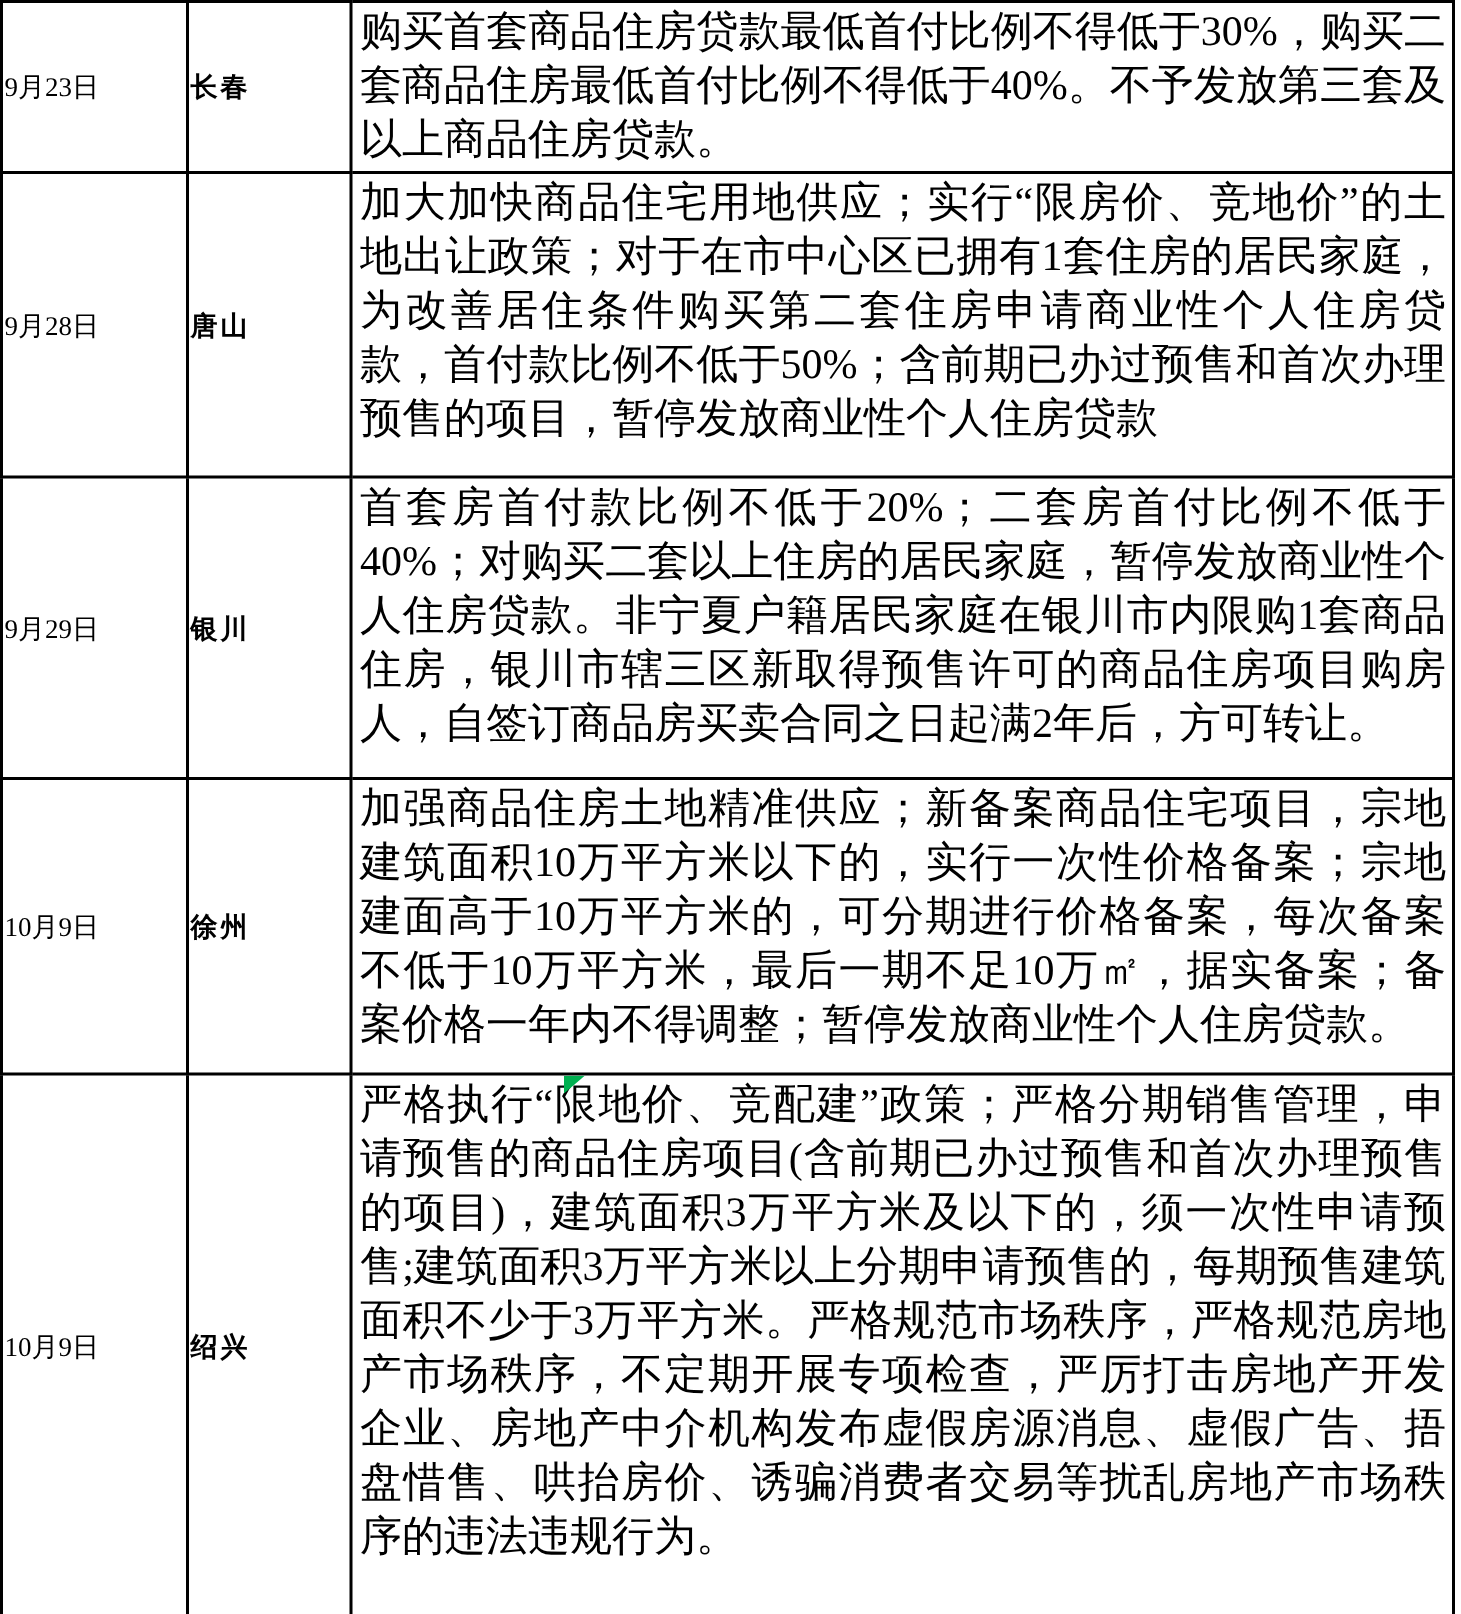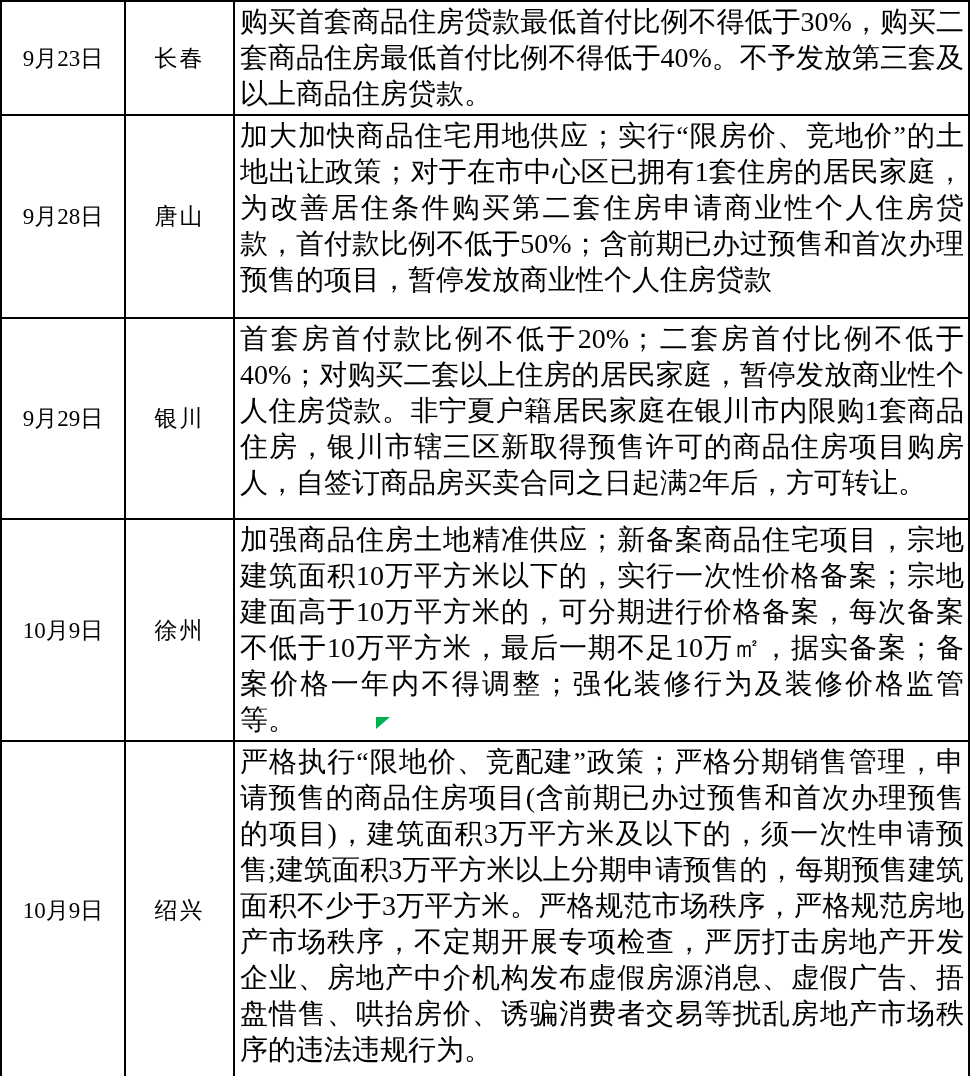--- a/index.html
+++ b/index.html
@@ -23,26 +23,26 @@
     border: 2px solid #000000;
     overflow: hidden;
     box-sizing: border-box;
     margin-left: 13px;
   }
   col.col-date { width: 124px; }
   col.col-city { width: 109px; }
   col.col-policy { width: 735px; }
 
   td.date-cell, td.city-cell {
-    text-align: center;
+    text-align: left;
     vertical-align: middle;
-    font-size: 23px;
+    font-size: 18px;
     white-space: nowrap;
   }
-  td.city-cell { letter-spacing: 2px; }
+  td.city-cell { letter-spacing: 2px; font-weight: bold; }
   td.policy-cell {
     font-size: 28px;
     line-height: 36px;
     text-align: justify;
     vertical-align: top;
     padding: 2px 4px 2px 5px;
   }
   tr.row-0 { height: 114px; }
   tr.row-1 { height: 203px; }
   tr.row-2 { height: 201px; }
@@ -80,21 +80,21 @@
           <td class="policy-cell">加大加快商品住宅用地供应；实行“限房价、竞地价”的土地出让政策；对于在市中心区已拥有1套住房的居民家庭，为改善居住条件购买第二套住房申请商业性个人住房贷款，首付款比例不低于50%；含前期已办过预售和首次办理预售的项目，暂停发放商业性个人住房贷款</td>
         </tr>
         <tr class="row-2">
           <td class="date-cell">9月29日</td>
           <td class="city-cell">银川</td>
           <td class="policy-cell">首套房首付款比例不低于20%；二套房首付比例不低于40%；对购买二套以上住房的居民家庭，暂停发放商业性个人住房贷款。非宁夏户籍居民家庭在银川市内限购1套商品住房，银川市辖三区新取得预售许可的商品住房项目购房人，自签订商品房买卖合同之日起满2年后，方可转让。</td>
         </tr>
         <tr class="row-3">
           <td class="date-cell">10月9日</td>
           <td class="city-cell">徐州</td>
-          <td class="policy-cell">加强商品住房土地精准供应；新备案商品住宅项目，宗地建筑面积10万平方米以下的，实行一次性价格备案；宗地建面高于10万平方米的，可分期进行价格备案，每次备案不低于10万平方米，最后一期不足10万㎡，据实备案；备案价格一年内不得调整；强化装修行为及装修价格监管等。</td>
+          <td class="policy-cell">加强商品住房土地精准供应；新备案商品住宅项目，宗地建筑面积10万平方米以下的，实行一次性价格备案；宗地建面高于10万平方米的，可分期进行价格备案，每次备案不低于10万平方米，最后一期不足10万㎡，据实备案；备案价格一年内不得调整；暂停发放商业性个人住房贷款。</td>
         </tr>
         <tr class="row-4">
           <td class="date-cell">10月9日</td>
           <td class="city-cell">绍兴</td>
           <td class="policy-cell">严格执行“限地价、竞配建”政策；严格分期销售管理，申请预售的商品住房项目(含前期已办过预售和首次办理预售的项目)，建筑面积3万平方米及以下的，须一次性申请预售;建筑面积3万平方米以上分期申请预售的，每期预售建筑面积不少于3万平方米。严格规范市场秩序，严格规范房地产市场秩序，不定期开展专项检查，严厉打击房地产开发企业、房地产中介机构发布虚假房源消息、虚假广告、捂盘惜售、哄抬房价、诱骗消费者交易等扰乱房地产市场秩序的违法违规行为。</td>
         </tr>
       </tbody>
   </table>
   <div class="comment-marker" id="comment-marker" style="background: rgb(0, 176, 80);"></div>
 </div>

